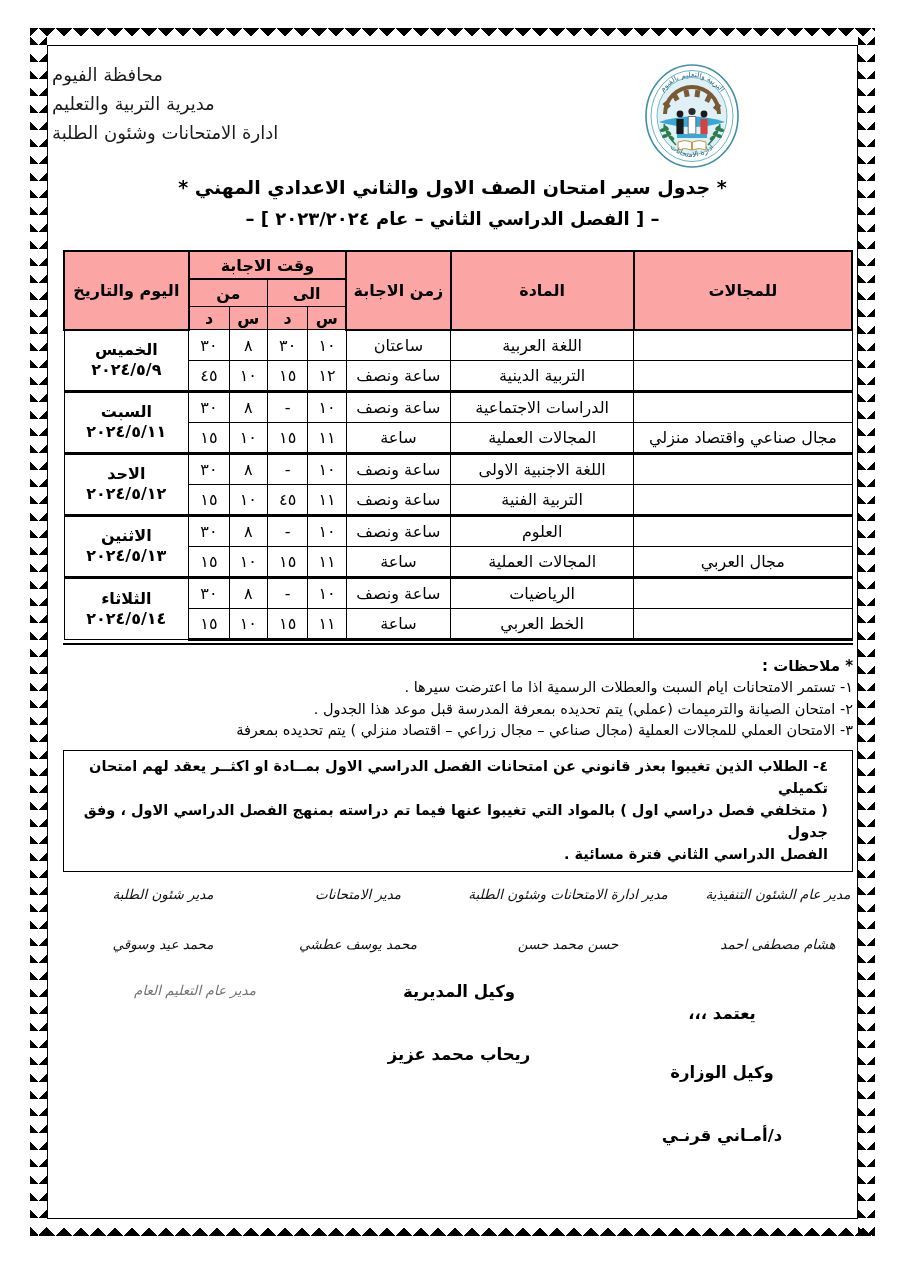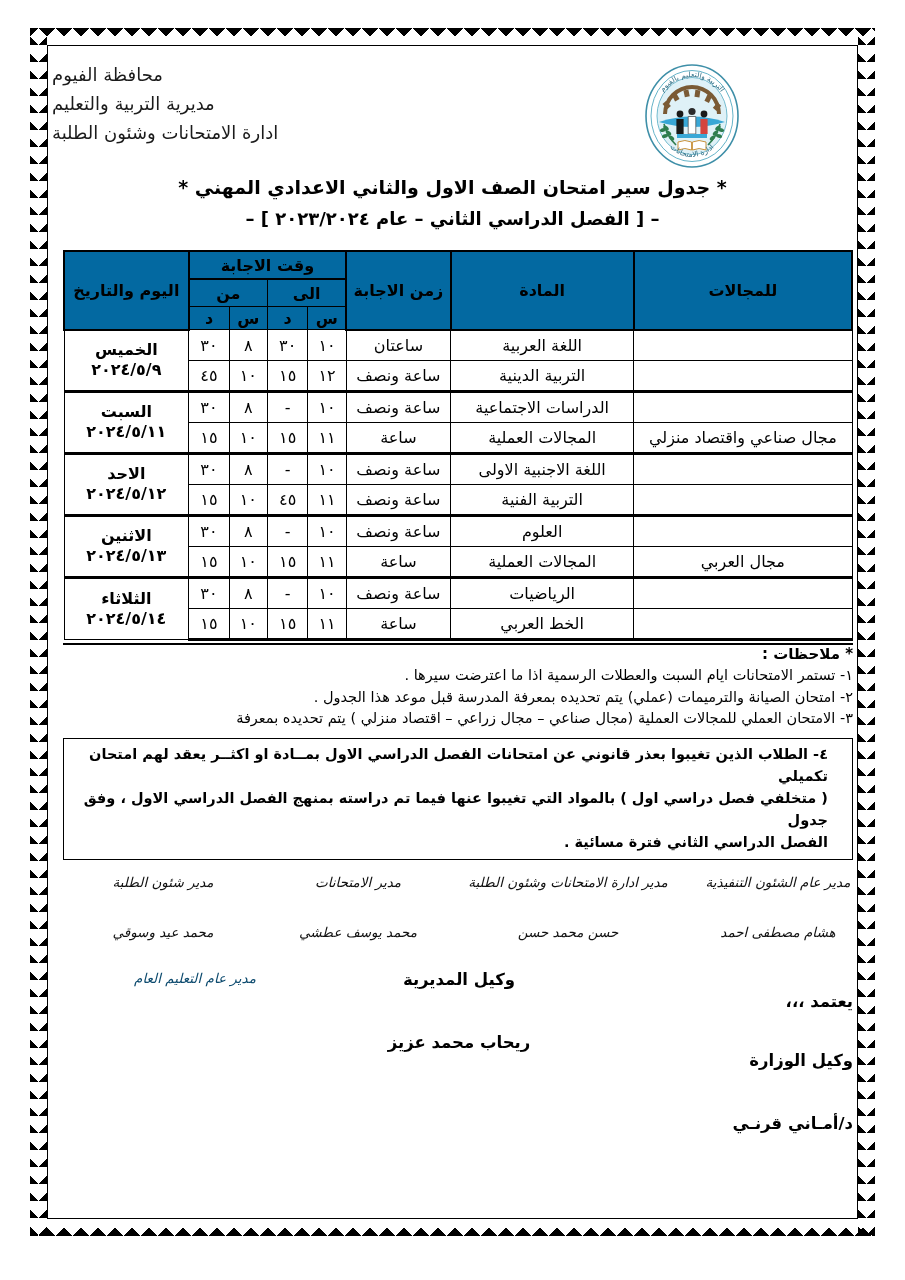--- a/index.html
+++ b/index.html
@@ -132,21 +132,21 @@
   }
   table.sched th, table.sched td {
     border: 1px solid #000;
     text-align: center;
     vertical-align: middle;
     font-family: "DejaVu Sans", sans-serif;
     color: #000;
     padding: 0;
   }
   table.sched thead th {
-    background: #0369a1;
+    background: #fca5a5;
     font-size: 16px;
     font-weight: bold;
   }
   .th-tall { height: 66px; }
   .th-mid  { height: 26px; }
   .th-small{ height: 22px; font-size: 13px; font-weight: normal; }
   .hdr-outer { border: 2px solid #000 !important; }
 
   table.sched tbody td { height: 29px; font-size: 16px; }
   td.day {
@@ -162,20 +162,21 @@
   table.sched tbody tr:last-child td { border-bottom: 3px solid #000; }
   .tbl-underline {
     width: 790px;
     height: 2px;
     background: #000;
     margin-top: 2px;
   }
 
   
   .notes-block {
+    margin-top: 12px;
     width: 790px;
     direction: rtl;
   }
   .notes-heading {
     font-size: 15px;
     font-weight: bold;
     text-align: right;
     margin-bottom: 2px;
   }
   .note-line {
@@ -230,28 +231,28 @@
   .sig-col.c1 { width: 150px; }
   .sig-col.c2 { width: 150px; }
   .sig-col.c3 { width: 230px; }
   .sig-col.c4 { width: 200px; }
 
   .sig-row2 {
     display: flex;
     flex-direction: row;
     margin-top: 30px;
   }
-  .blk-a { width: 262px; }
+  .blk-a { width: 262px; text-align: center; }
   .blk-b { width: 264px; text-align: center; }
   .blk-c { width: 264px; text-align: center; }
   .gm-title {
     font-family: "DejaVu Serif", serif;
     font-size: 13.5px;
     font-style: italic;
-    color: #0c4a6e;
+    color: #737373;
   }
   .bold-line {
     font-family: "DejaVu Sans", sans-serif;
     font-size: 16.5px;
     font-weight: bold;
     color: #000;
   }
   .sp-a { margin-top: 22px; }
   .sp-b { margin-top: 40px; }
   .sp-c { margin-top: 44px; }

